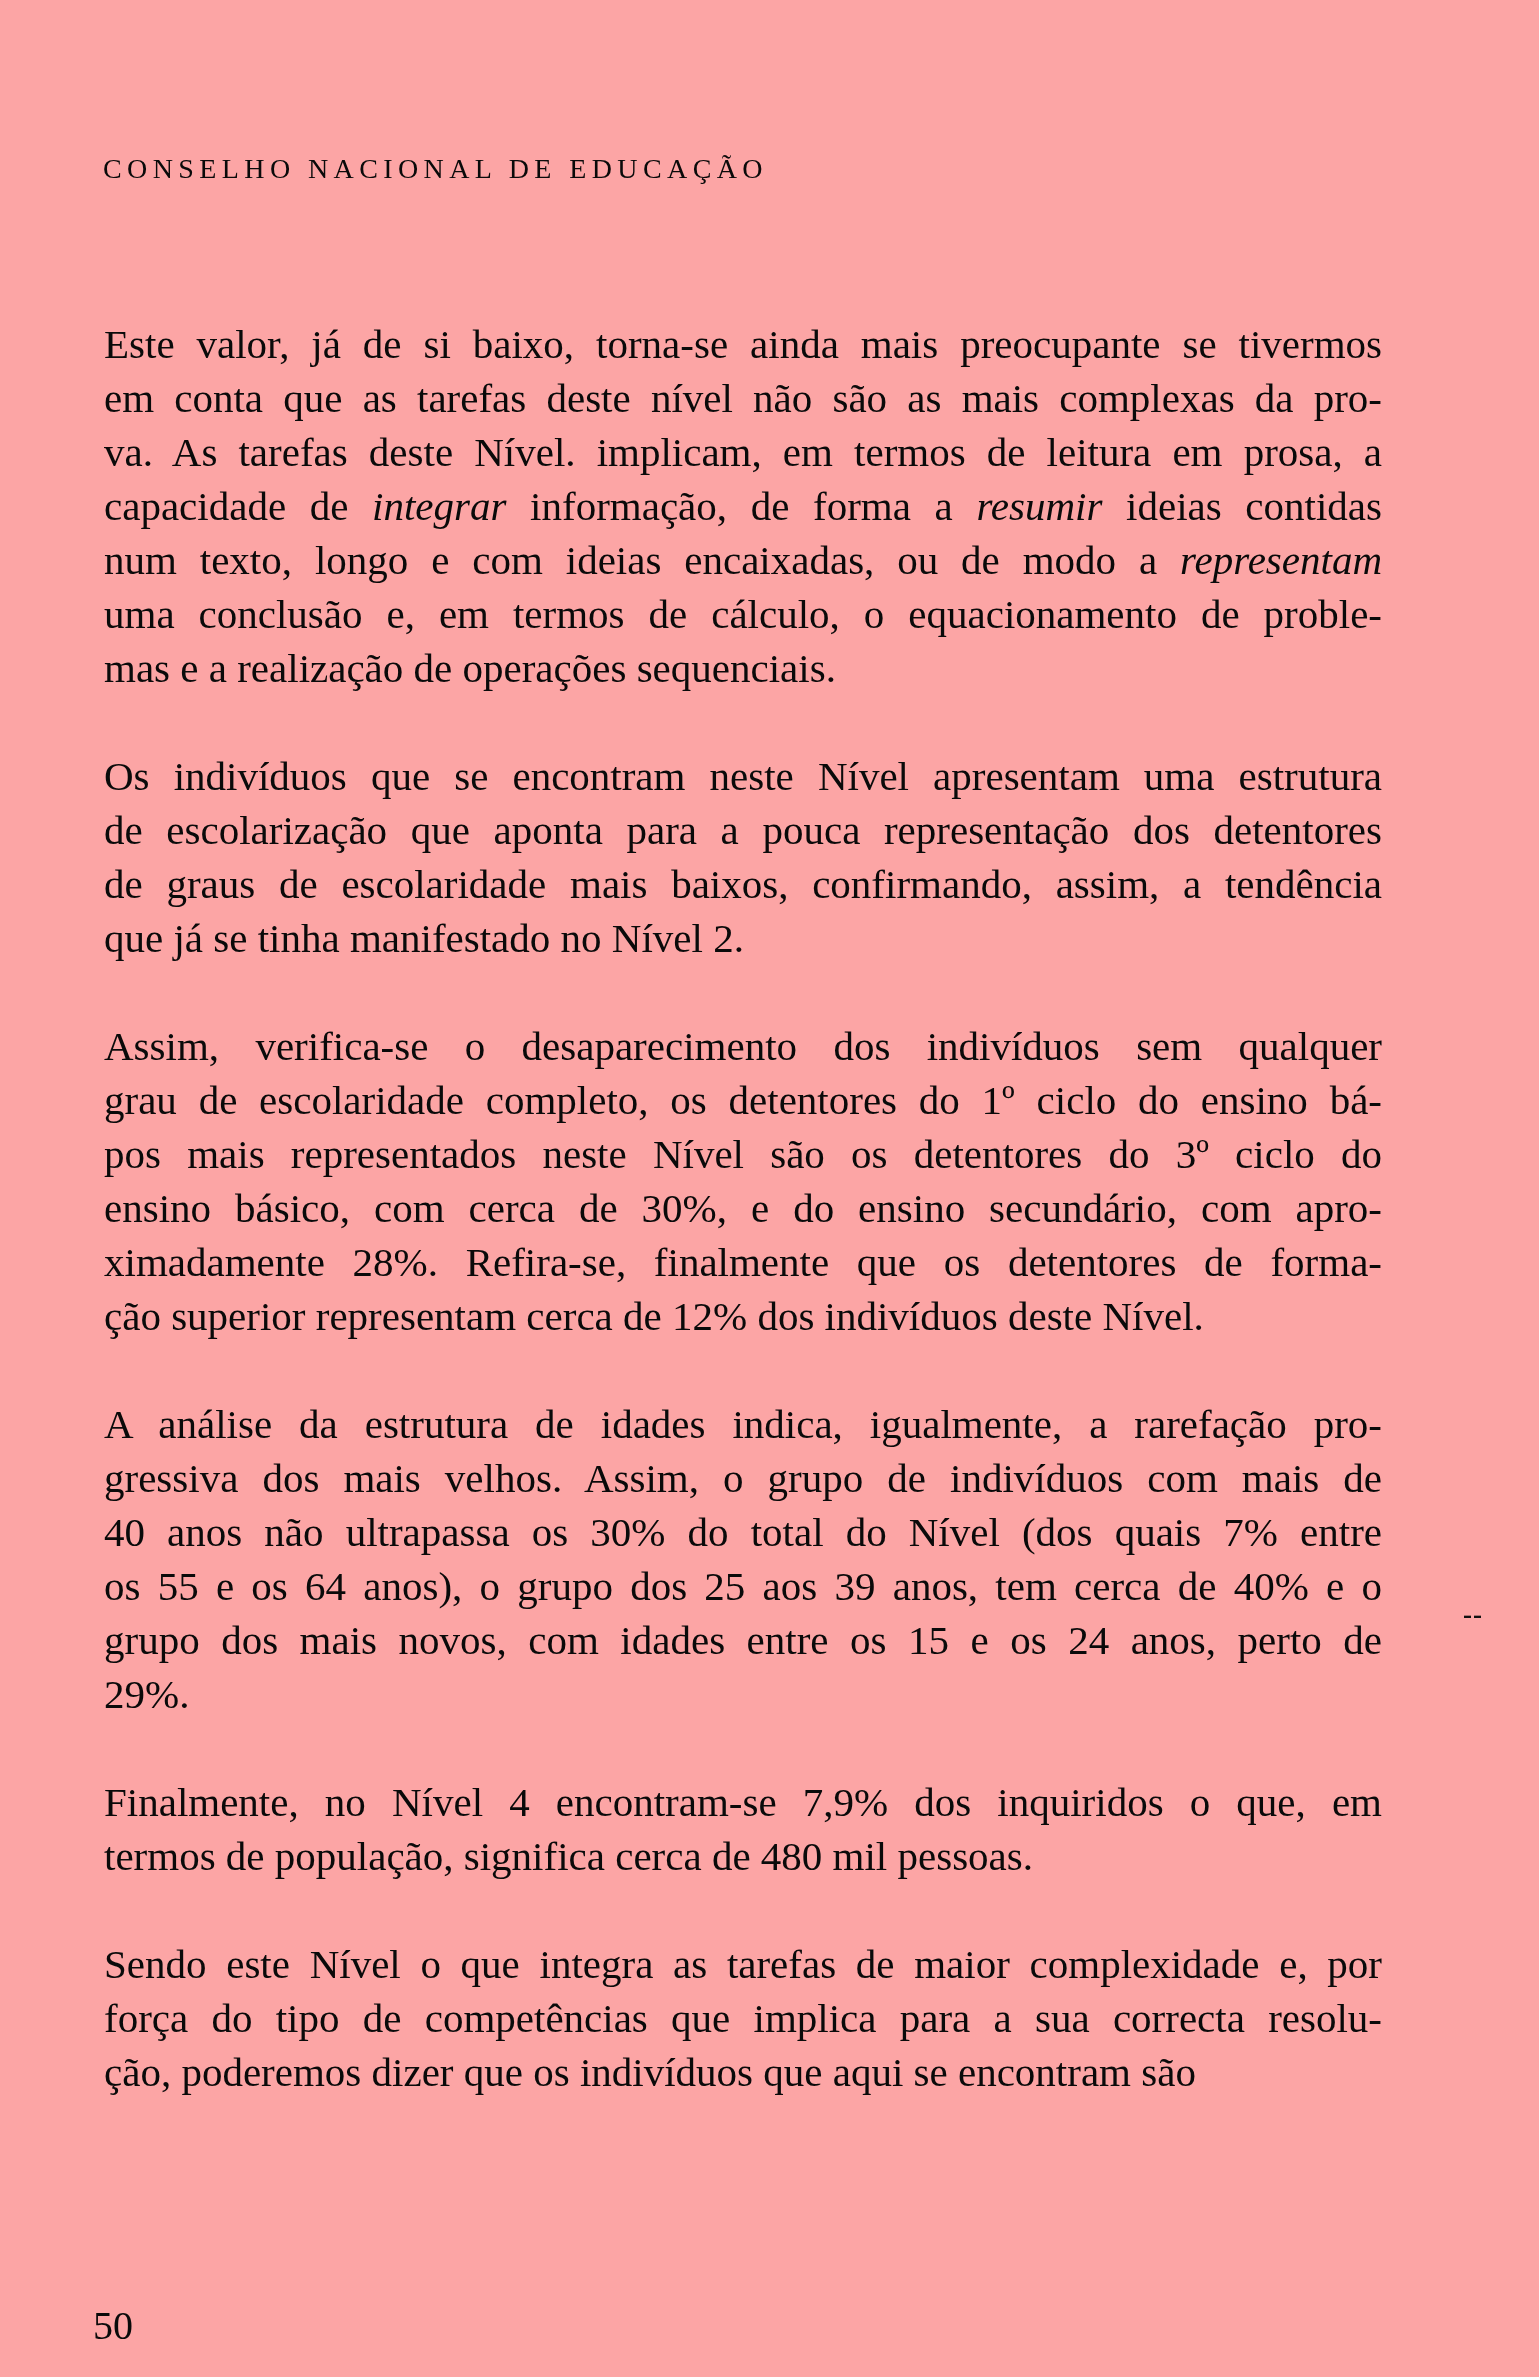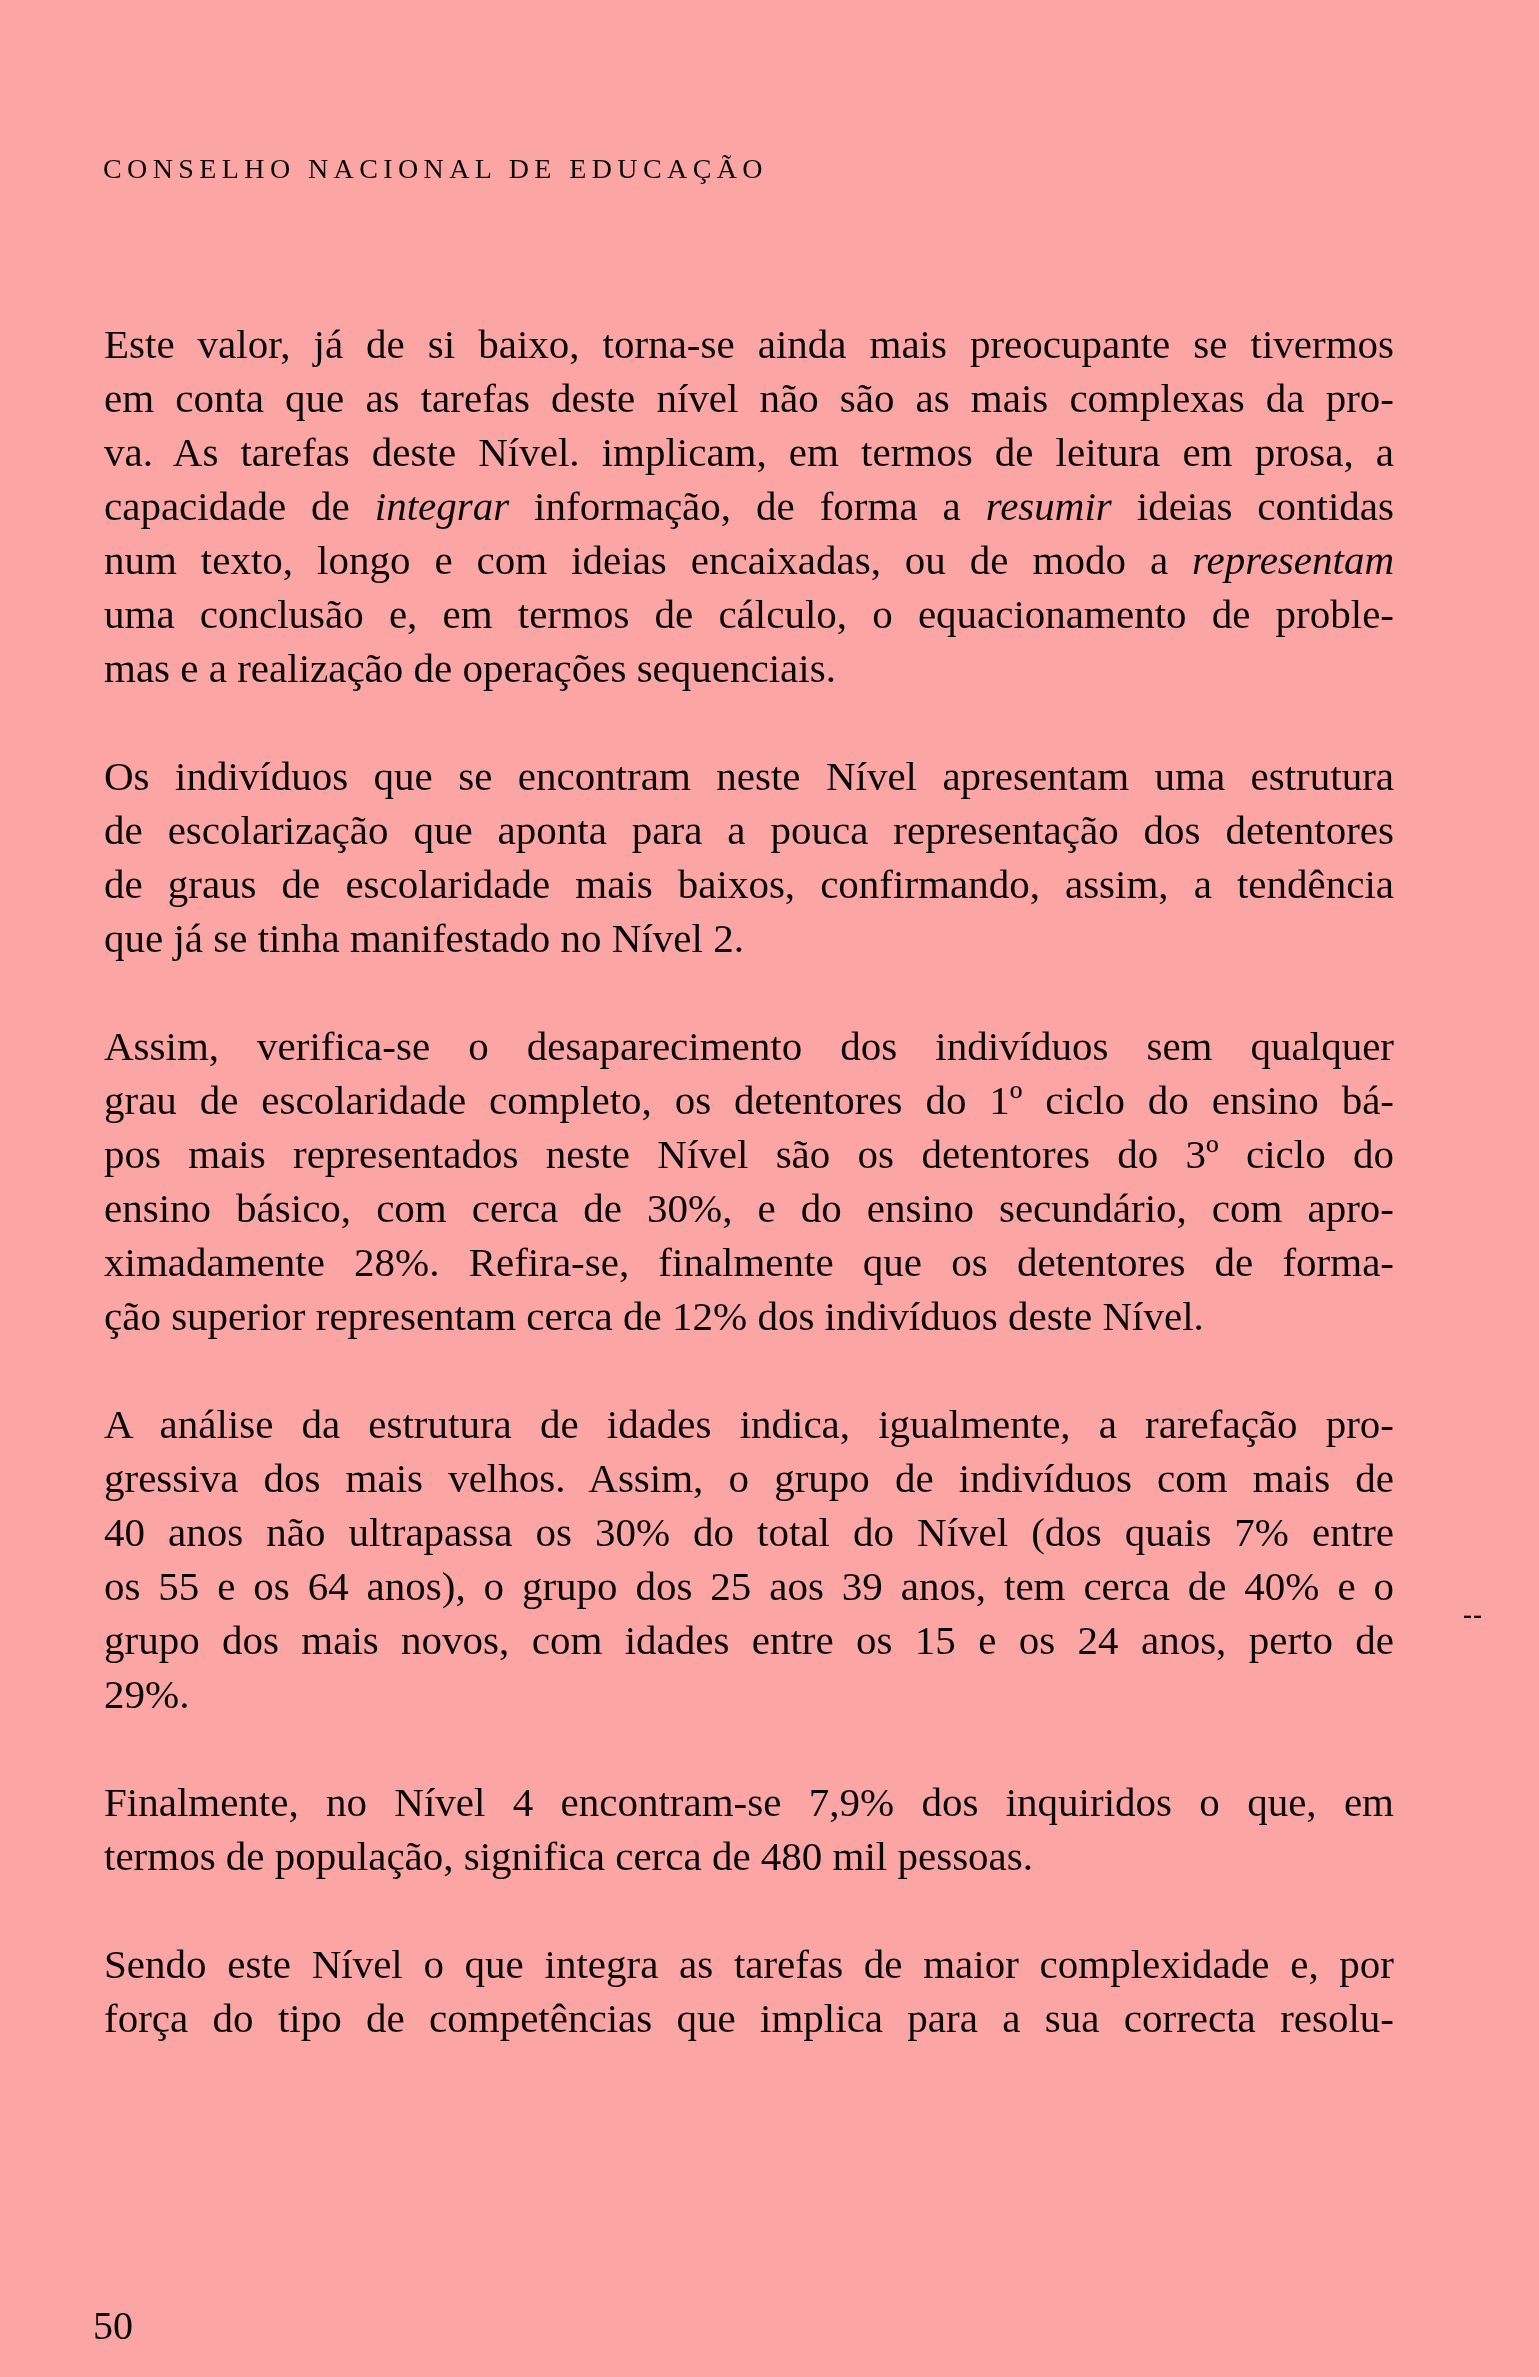--- a/index.html
+++ b/index.html
@@ -26,21 +26,21 @@
     }
     .body-column {
       position: absolute;
       left: 104px;
       top: 317px;
       width: 1290px;
       font-size: 41px;
       line-height: 54px;
     }
     .paragraph {
-      margin: 0 0 54px 0;
+      margin: 0 12px 54px 0;
     }
     .paragraph.italic {
     }
     .line {
       text-align: justify;
       text-align-last: justify;
     }
     .line.last {
       text-align: right;
       text-align-last: left;
@@ -101,20 +101,21 @@
           <div class="line"><span>grupo dos mais novos, com idades entre os 15 e os 24 anos, perto de</span></div>
           <div class="line last"><span>29%.</span></div>
         </div>
         <div class="paragraph italic">
           <div class="line"><span>Finalmente, no Nível 4 encontram-se 7,9% dos inquiridos o que, em</span></div>
           <div class="line last"><span>termos de população, significa cerca de 480 mil pessoas.</span></div>
         </div>
         <div class="paragraph">
           <div class="line"><span>Sendo este Nível o que integra as tarefas de maior complexidade e, por</span></div>
           <div class="line"><span>força do tipo de competências que implica para a sua correcta resolu-</span></div>
+          <div class="line last"><span>ção, poderemos dizer que os indivíduos que aqui se encontram são</span></div>
         </div>
       </div>
   </main>
 
   <div class="margin-mark">--</div>
 
   <div class="page-number">50</div>
 
 </div>
 

